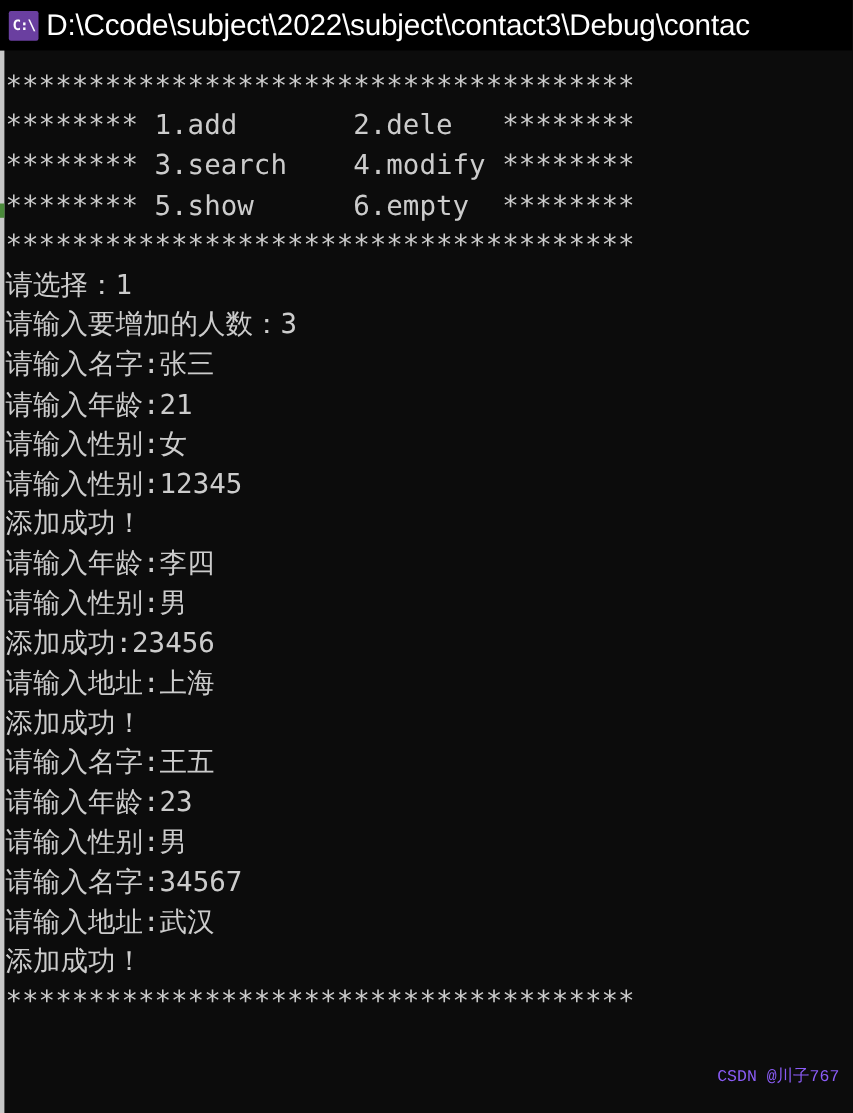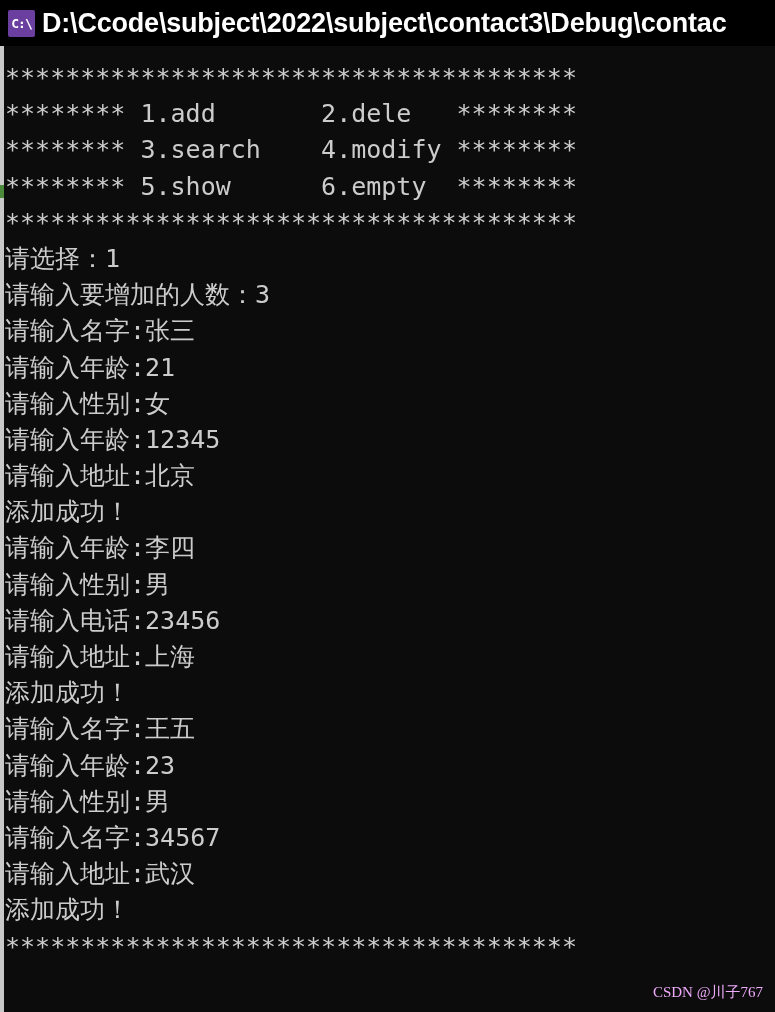--- a/index.html
+++ b/index.html
@@ -56,21 +56,20 @@
     letter-spacing: -1px;
     line-height: 1;
   }
   #title-text {
     font-family: "Liberation Sans", sans-serif;
     font-size: 27px;
     color: #ffffff;
     line-height: 1;
     letter-spacing: -0.2px;
     white-space: nowrap;
-    font-weight: bold;
   }
 
   
   #left-edge {
     position: absolute;
     left: 0;
     top: 46px;
     width: 4px;
     height: 966px;
     background: #c9c9c9;
@@ -109,24 +108,24 @@
     padding-left: 1px;
   }
   .line.stars {
     letter-spacing: 0px;
   }
 
   
   #watermark {
     position: absolute;
     right: 12px;
-    bottom: 10px;
-    font-family: Liberation Serif, serif;
+    bottom: 24px;
+    font-family: Liberation Mono, monospace;
     font-size: 15px;
-    color: #f0abfc;
+    color: #8b5cf6;
     white-space: nowrap;
     z-index: 6;
   }
 </style>
 </head>
 <body>
 
 <div id="window">
 
   <div id="titlebar">
@@ -147,27 +146,26 @@
     <div class="line">******** 3.search    4.modify ********</div>
     <div class="line">******** 5.show      6.empty  ********</div>
     <div class="line stars">**************************************</div>
 
     <div class="line">请选择：1</div>
     <div class="line">请输入要增加的人数：3</div>
 
     <div class="line">请输入名字:张三</div>
     <div class="line">请输入年龄:21</div>
     <div class="line">请输入性别:女</div>
-    <div class="line">请输入年龄:12345</div>
-    <div class="line">请输入地址:北京</div>
+    <div class="line">请输入性别:12345</div>
     <div class="line">添加成功！</div>
 
     <div class="line">请输入年龄:李四</div>
     <div class="line">请输入性别:男</div>
-    <div class="line">请输入电话:23456</div>
+    <div class="line">添加成功:23456</div>
     <div class="line">请输入地址:上海</div>
     <div class="line">添加成功！</div>
 
     <div class="line">请输入名字:王五</div>
     <div class="line">请输入年龄:23</div>
     <div class="line">请输入性别:男</div>
     <div class="line">请输入名字:34567</div>
     <div class="line">请输入地址:武汉</div>
     <div class="line">添加成功！</div>
 

